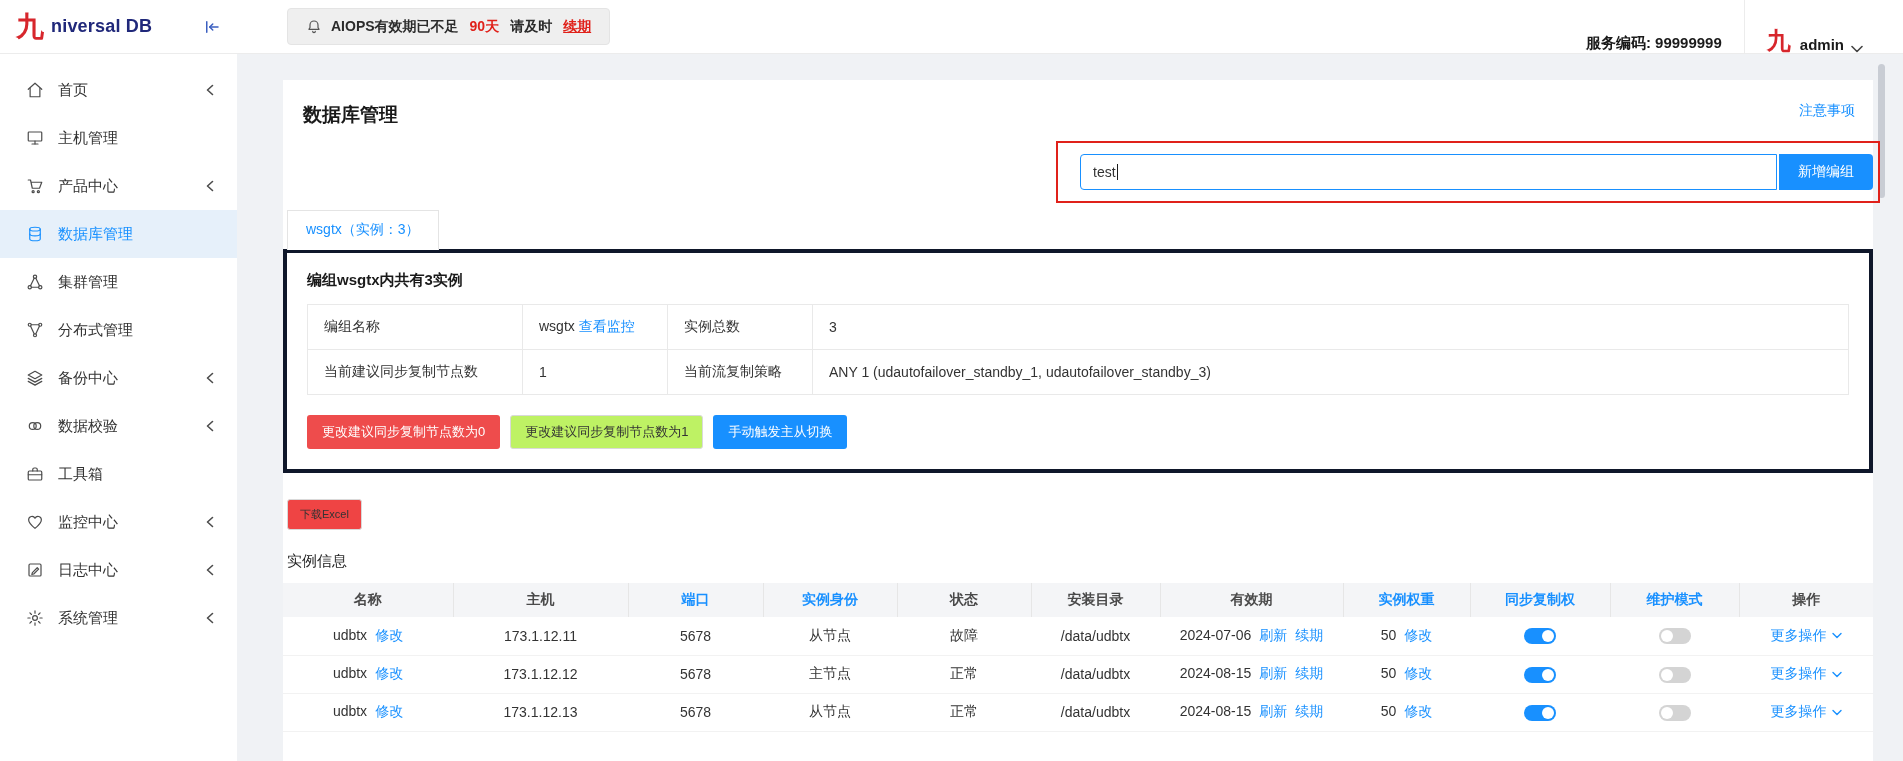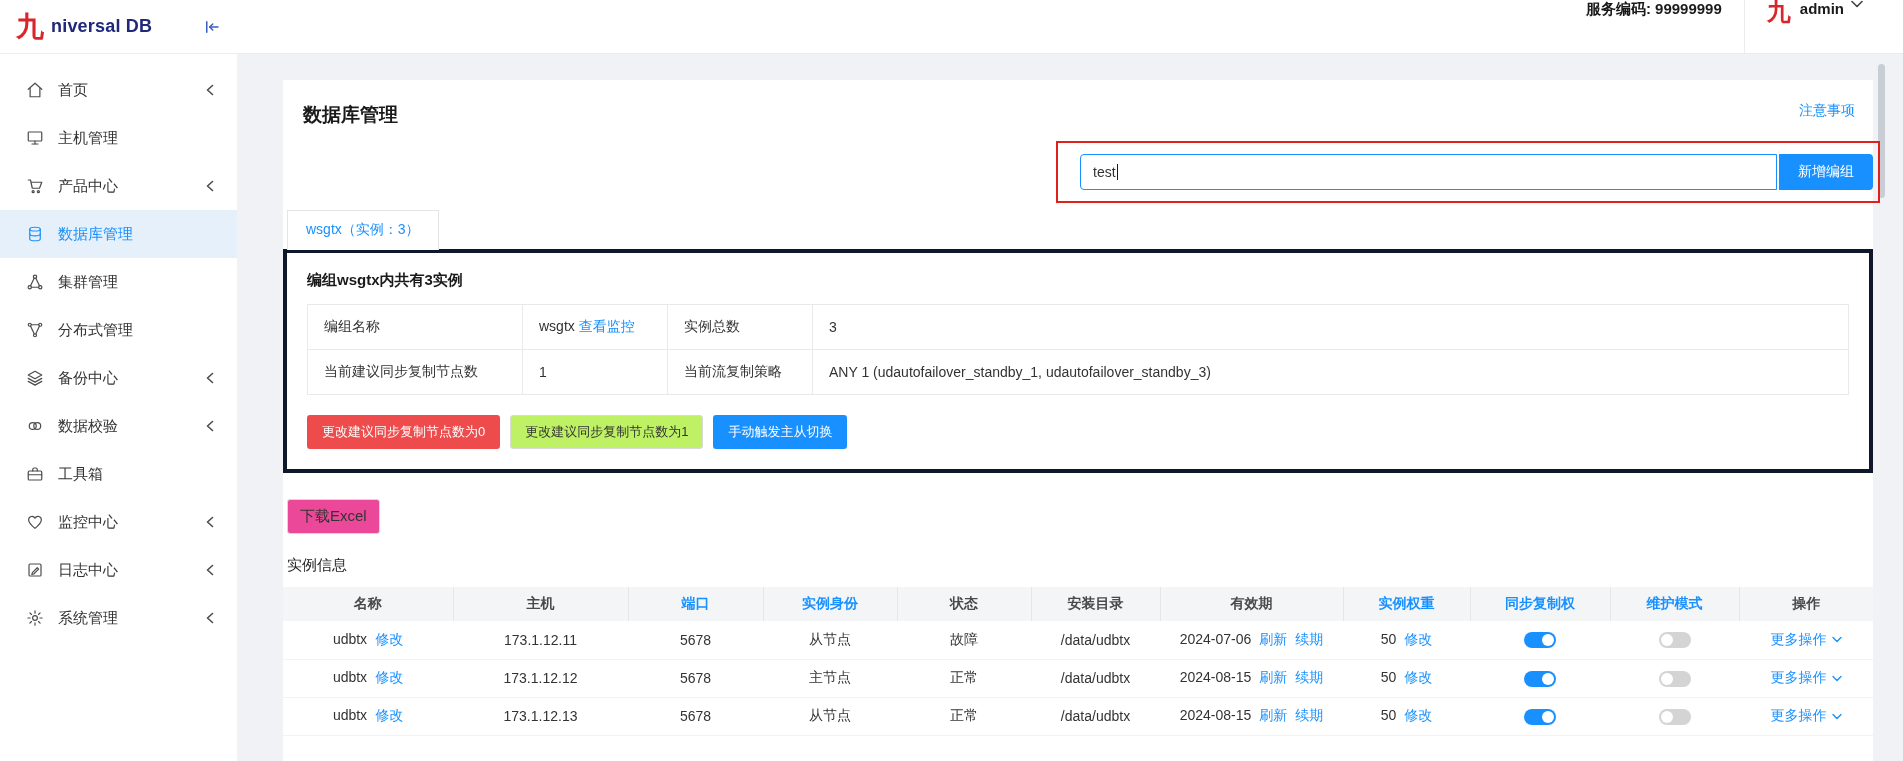--- a/index.html
+++ b/index.html
@@ -9,21 +9,21 @@
 
   
   .topbar{flex:0 0 54px;height:54px;background:#fff;border-bottom:1px solid #ececec;display:flex;align-items:center}
   .logo-area{width:237px;flex:0 0 237px;display:flex;align-items:center;padding:0 16px;gap:7px}
   .logo-glyph{color:#d7262c;font-size:28px;font-weight:bold;line-height:1}
   .brand{font-size:18px;font-weight:bold;color:#20287a;letter-spacing:.2px;white-space:nowrap}
   .collapse-icon{margin-left:auto;color:#3b5fc0;display:flex;cursor:pointer}
   .alert-banner{margin-left:50px;background:#efefef;border:1px solid #e4e4e4;border-radius:4px;height:37px;display:flex;align-items:center;padding:0 18px;gap:9px;font-size:14px;color:#2b2b2b;font-weight:bold;white-space:nowrap}
   .alert-days{color:#e0211a;margin:0 2px}
   .alert-renew{color:#e0211a;text-decoration:underline;cursor:pointer;margin-left:2px}
-  .topbar-right{margin-left:auto;display:flex;align-items:flex-start;padding-right:40px}
+  .topbar-right{margin-left:auto;display:flex;align-items:flex-end;padding-right:40px}
   .service-code{font-size:15px;font-weight:bold;color:#1a1a1a;white-space:nowrap}
   .topbar-divider{width:1px;height:53px;background:#ececec;margin:0 22px}
   .user-glyph{color:#d7262c;font-size:24px;font-weight:bold;margin-right:9px;line-height:1}
   .username{font-size:15px;font-weight:bold;color:#1a1a1a;margin-right:7px}
   .user-caret{display:flex;color:#444;cursor:pointer}
 
   
   .body{flex:1;display:flex;min-height:0}
   .sidebar{width:237px;flex:0 0 237px;background:#fff;padding-top:12px}
   .side-item{height:48px;display:flex;align-items:center;gap:14px;padding:0 18px 0 26px;font-size:15px;color:#333;cursor:pointer;white-space:nowrap}
@@ -49,21 +49,21 @@
   .panel{border:4px solid #0f172a;padding:18px 20px 20px;position:relative;z-index:1}
   .panel-title{font-size:15px;font-weight:bold;color:#1a1a1a}
   .info-table{width:100%;border-collapse:collapse;margin-top:14px;table-layout:fixed}
   .info-table td{border:1px solid #e9e9e9;padding:13px 16px;font-size:14px;color:#333;word-break:break-all;background:#fff}
   .action-row{display:flex;justify-content:flex-start;gap:10px;margin-top:20px}
   .btn{font-size:13px;padding:7px 14px;border-radius:3px;border:1px solid transparent;cursor:pointer;font-family:inherit}
   .btn-danger{background:#ee4c4c;color:#fff}
   .btn-default{background:#bef264;border-color:#d9d9d9;color:#333}
   .btn-primary{background:#1890ff;color:#fff}
 
-  .download-btn{display:inline-block;margin:26px 0 0 4px;background:#ec4899;border:1px solid #d9d9d9;border-radius:3px;font-size:15px;padding:7px 12px;cursor:pointer;font-family:inherit;color:#333}
+  .download-btn{display:inline-block;margin:26px 0 0 4px;background:#ef4444;border:1px solid #d9d9d9;border-radius:3px;font-size:11px;padding:7px 12px;cursor:pointer;font-family:inherit;color:#333}
   .instances-title{margin:22px 0 0 4px;font-size:15px;color:#262626}
 
   .instance-table{width:100%;border-collapse:collapse;table-layout:fixed;margin-top:12px}
   .instance-table th{background:#f4f5f7;height:34px;font-size:14px;font-weight:bold;color:#4a4a4a;border-right:1px solid #e6e6e6;white-space:nowrap}
   .instance-table th:last-child{border-right:none}
   .instance-table th.accent{color:#1890ff;cursor:pointer}
   .instance-table td{height:38px;text-align:center;font-size:14px;color:#333;border-bottom:1px solid #f2f2f2;white-space:nowrap}
   .cell-link{color:#1890ff;cursor:pointer;margin-left:8px;text-decoration:none}
   .switch{display:inline-block;width:32px;height:16px;border-radius:8px;position:relative;vertical-align:middle;cursor:pointer}
   .switch.on{background:#1890ff}
@@ -83,20 +83,32 @@
     <div class="logo-area">
       <span class="logo-glyph">九</span>
       <span class="brand">niversal DB</span>
       <span class="collapse-icon">
         <svg width="18" height="18" viewBox="0 0 24 24" fill="none" stroke="currentColor" stroke-width="2" stroke-linecap="round" stroke-linejoin="round">
             <line x1="5" y1="5" x2="5" y2="19"></line>
             <line x1="20" y1="12" x2="9" y2="12"></line>
             <polyline points="13 8 9 12 13 16"></polyline>
           </svg>
       </span>
+    </div>
+    <div class="alert-banner">
+      <span style="display:flex;color:#555">
+        <svg width="16" height="16" viewBox="0 0 24 24" fill="none" stroke="currentColor" stroke-width="1.8" stroke-linecap="round" stroke-linejoin="round">
+            <path d="M12 3a6 6 0 0 1 6 6v3.8l1.6 2.7H4.4L6 12.8V9a6 6 0 0 1 6-6z"></path>
+            <path d="M10 18.5a2 2 0 0 0 4 0"></path>
+          </svg>
+      </span>
+      <span>AIOPS有效期已不足</span>
+      <span class="alert-days">90天</span>
+      <span>请及时</span>
+      <a class="alert-renew">续期</a>
     </div>
     <div class="topbar-right">
       <span class="service-code">服务编码: 99999999</span>
       <span class="topbar-divider"></span>
       <span class="user-glyph">九</span>
       <span class="username">admin</span>
       <span class="user-caret">
         <svg width="12" height="8" viewBox="0 0 12 8" fill="none" stroke="currentColor" stroke-width="1.6" stroke-linecap="round" stroke-linejoin="round">
             <polyline points="1 1.5 6 6.5 11 1.5"></polyline>
           </svg>

